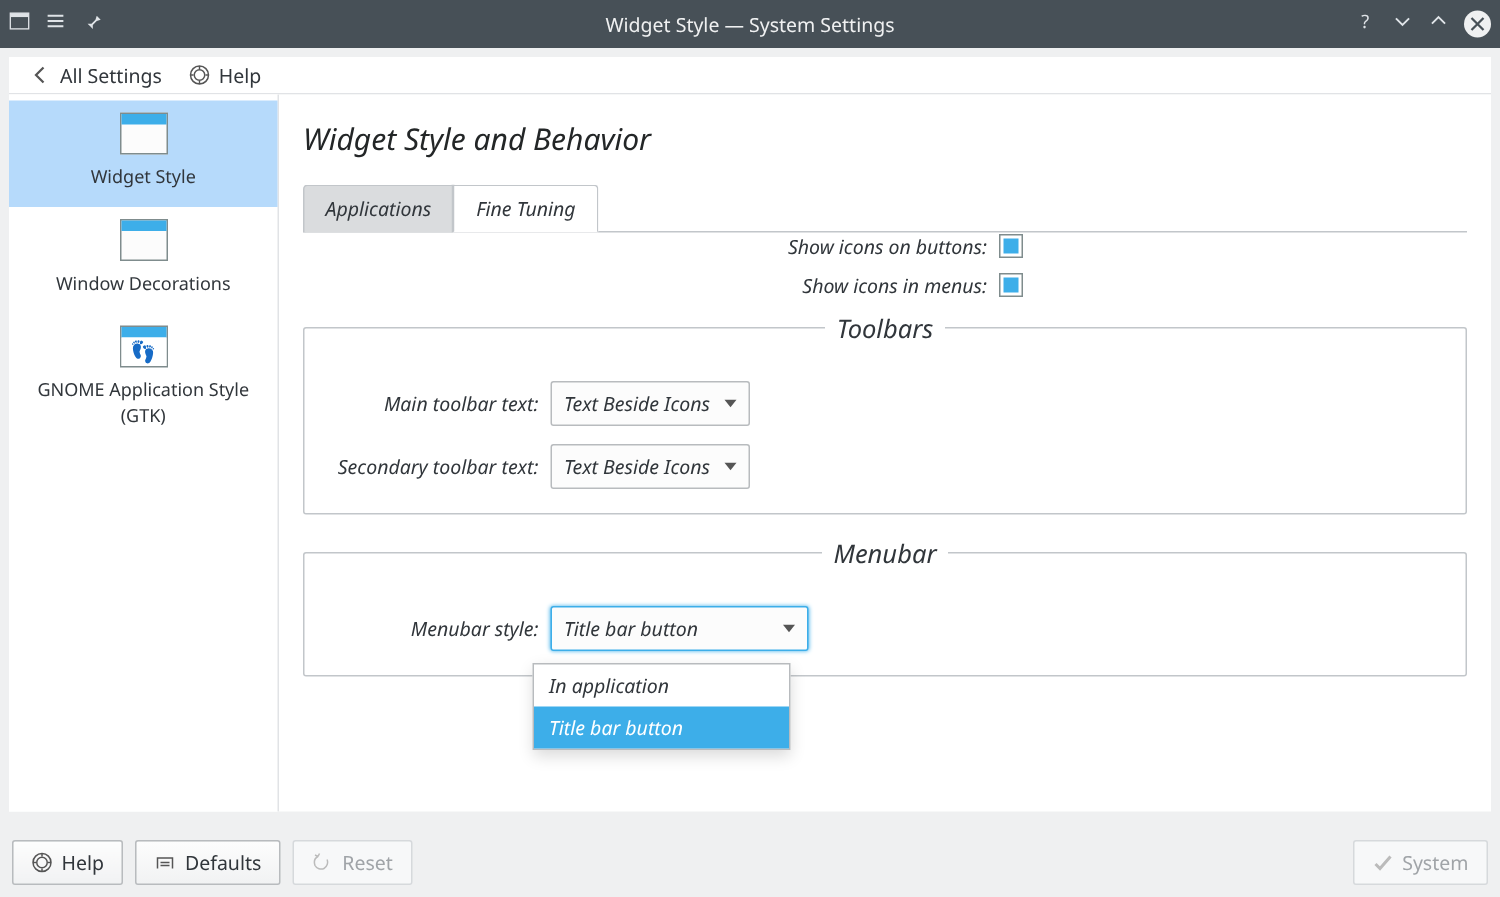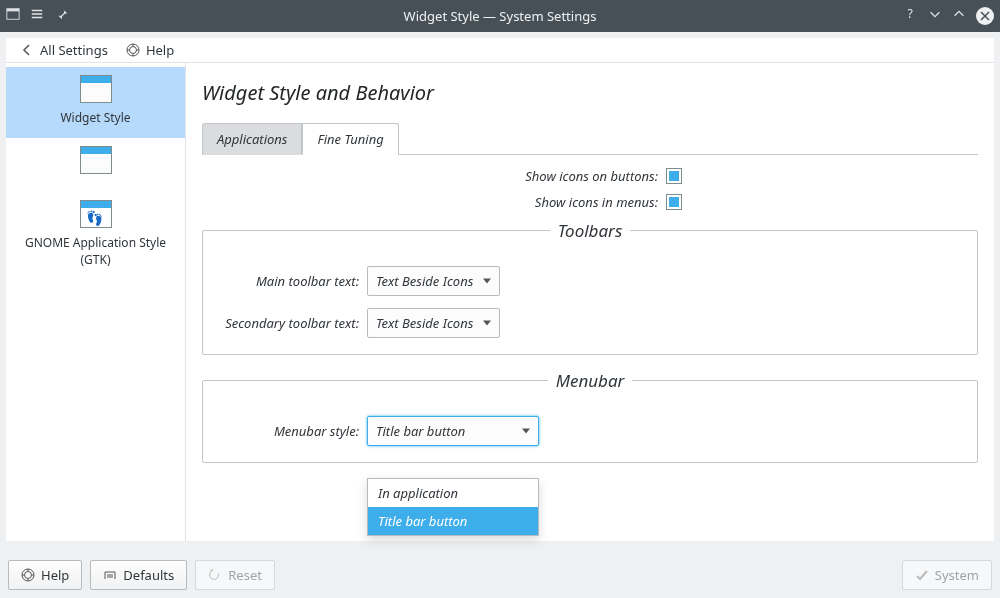--- a/index.html
+++ b/index.html
@@ -120,21 +120,20 @@
   .content h1 {
     font-size: 20px;
     font-weight: 400;
     margin-bottom: 16px;
     color: #232627;
   }
 
   .tabs-row {
     display: flex;
     border-bottom: 1px solid #c2c6ca;
-    margin-bottom: 12px;
   }
   .tabs-row .tab {
     padding: 6px 14px;
     border: 1px solid #c2c6ca;
     border-bottom: none;
     background: #dadcde;
     cursor: pointer;
     position: relative;
     top: 1px;
     font-size: 13px;
@@ -330,20 +329,21 @@
 </div>
 
 <div class="workspace">
   <div class="sidebar">
     <div class="cat active">
       <div class="thumb"></div>
       <div>Widget Style</div>
     </div>
     <div class="cat">
       <div class="thumb"></div>
+      <div>Window Decorations</div>
     </div>
     <div class="cat gtk">
       <div class="thumb"></div>
       <div>GNOME Application Style (GTK)</div>
     </div>
   </div>
 
   <div class="content">
     <h1>Widget Style and Behavior</h1>
 
@@ -383,21 +383,21 @@
 
     <fieldset style="position:relative">
       <legend>Menubar</legend>
       <div class="field-row">
         <label>Menubar style:</label>
         <div class="select focus" style="min-width:172px">
           <span>Title bar button</span>
         </div>
       </div>
 
-      <div class="dropdown" style="left:164px; top:62px;margin-top:24px;">
+      <div class="dropdown" style="left:152px; top:62px;">
         <div class="opt">
           <span>In application</span>
         </div>
         <div class="opt sel">
           <span>Title bar button</span>
         </div>
       </div>
     </fieldset>
   </div>
 </div>

